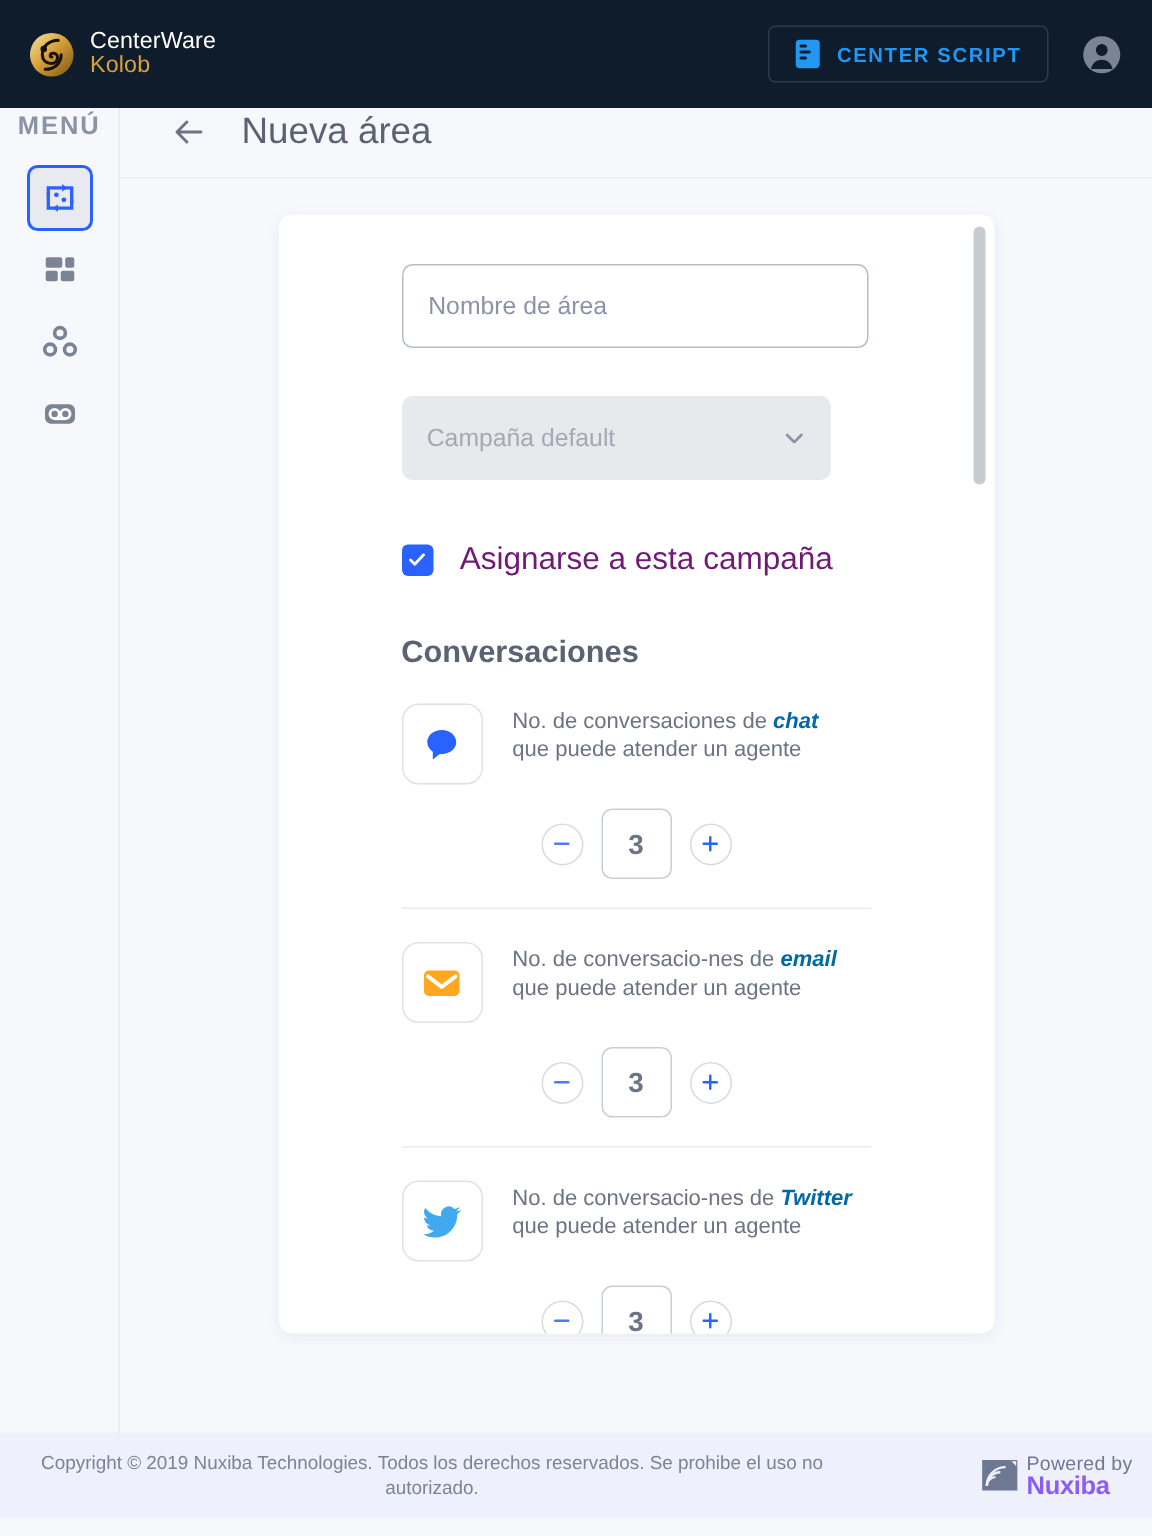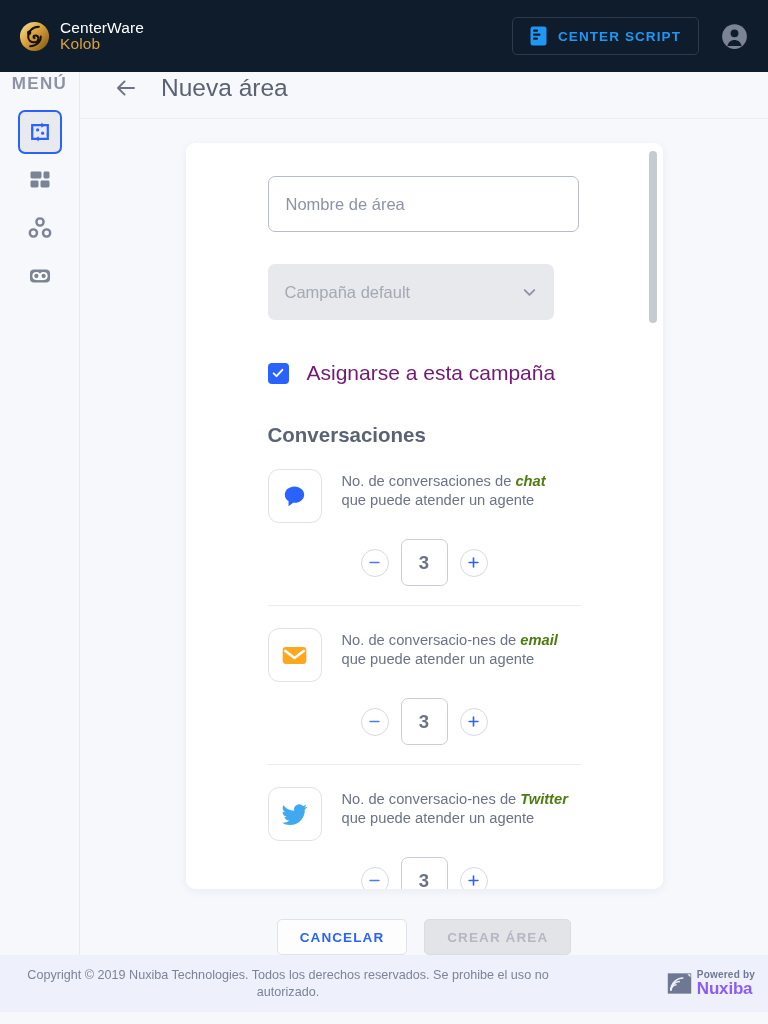--- a/index.html
+++ b/index.html
@@ -264,21 +264,21 @@
     flex: none;
     background: #fff;
   }
   .conv-text {
     margin-left: 20px;
     font-size: 14.7px;
     line-height: 1.27;
     color: #6b7384;
     padding-top: 3px;
   }
-  .conv-text em { font-weight: 600; color: #4d7c0f; }
+  .conv-text em { font-weight: 600; color: #0369a1; }
 
   .stepper {
     display: flex;
     align-items: center;
     justify-content: center;
     margin-top: 16px;
     gap: 0;
   }
   .step-btn {
     width: 28px; height: 28px;
@@ -362,24 +362,23 @@
   .footer-logo {
     margin-left: auto;
     margin-right: 13px;
     display: flex;
     align-items: center;
     gap: 5px;
   }
   .powered-text { line-height: 1; }
   .powered-small {
     display: block;
-    font-size: 10px;
+    font-size: 13px;
     color: #6f7892;
     letter-spacing: .2px;
-    font-weight: bold;
   }
   .powered-big {
     display: block;
     font-size: 17px;
     font-weight: 700;
     color: #8b5cf6;
     letter-spacing: -.2px;
   }
 </style>
 </head>
@@ -589,24 +588,20 @@
               <svg width="15" height="15" viewBox="0 0 24 24">
                 <path d="M12 5v14M5 12h14" fill="none" stroke="#2962ff" stroke-width="2.6" stroke-linecap="round"></path>
               </svg>
             </div>
           </div>
         </div>
 
       </div>
     </div>
 
-    <div class="actions">
-      <div class="btn btn-cancel">CANCELAR</div>
-      <div class="btn btn-create">CREAR ÁREA</div>
-    </div>
   </div>
 </div>
 
 <div class="footer">
   <div class="footer-text">Copyright © 2019 Nuxiba Technologies. Todos los derechos reservados. Se prohibe el uso no autorizado.</div>
   <div class="footer-logo">
     <svg width="25" height="25" viewBox="0 0 32 32">
       <rect x="1" y="3" width="30" height="26" fill="#6f7892"></rect>
       <path d="M5 25c0-9 7-16 16-16" fill="none" stroke="#eef1fb" stroke-width="2"></path>
       <path d="M5 25c0-6.5 5-11.6 11.5-11.6" fill="none" stroke="#eef1fb" stroke-width="2"></path>

